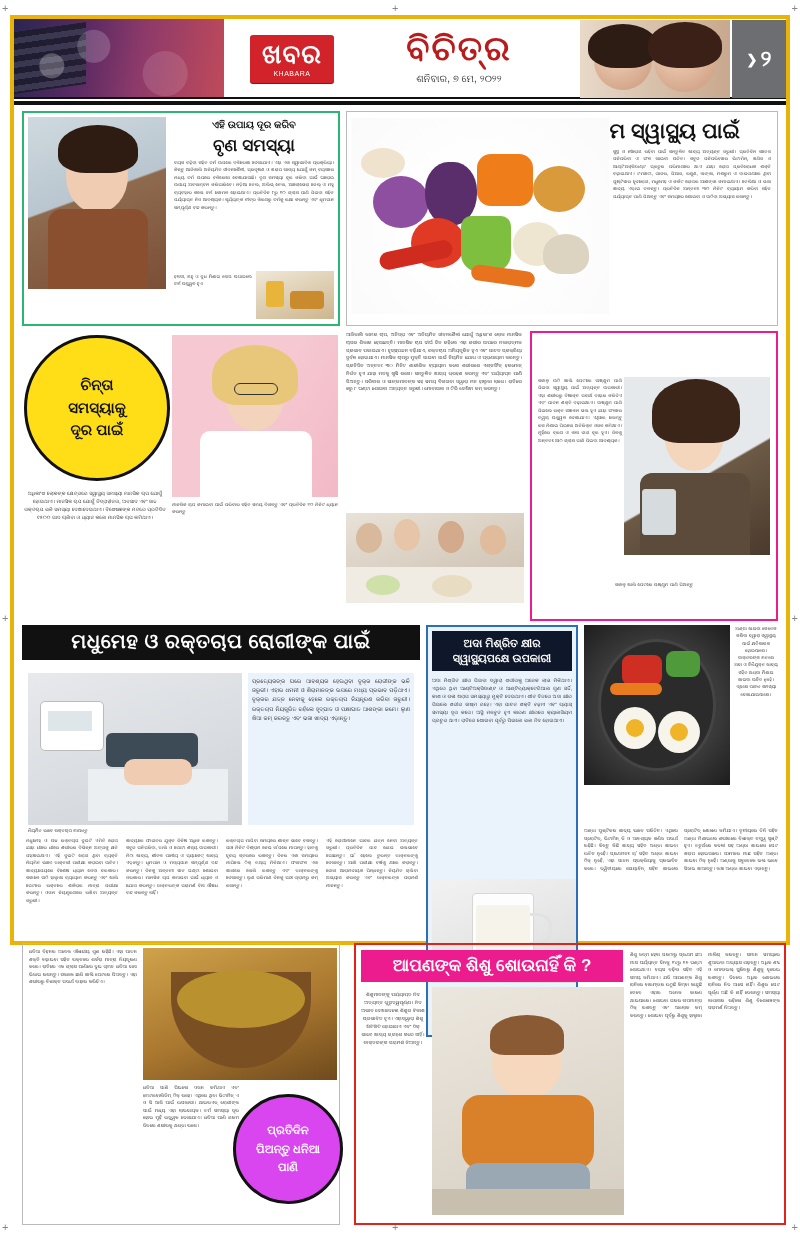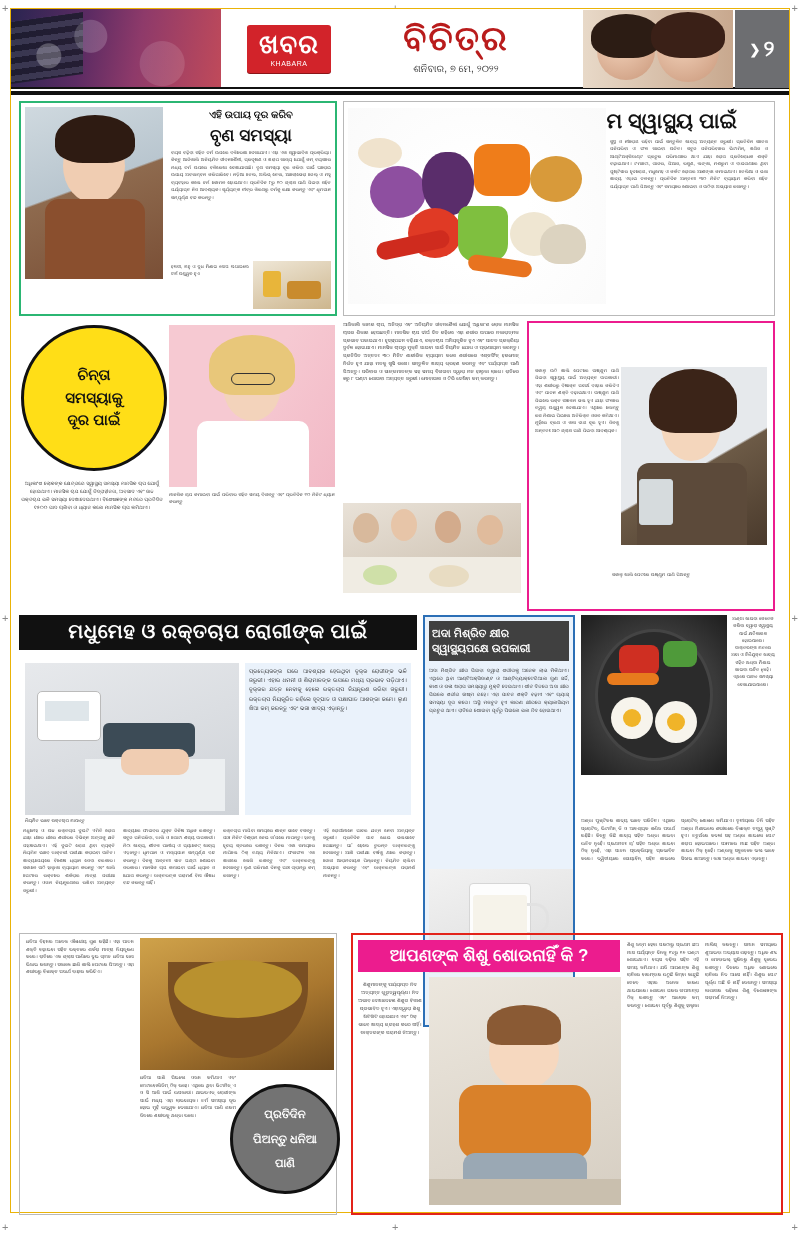--- a/index.html
+++ b/index.html
@@ -5,24 +5,24 @@
   * { box-sizing: border-box; }
   html, body { margin:0; padding:0; }
   body {
     width: 800px; height: 1235px;
     background: #ffffff;
     font-family: "Liberation Sans", sans-serif;
     position: relative;
     overflow: hidden;
   }
   .page {
-    position: absolute; left: 10px; top: 8px;
-    width: 780px; height: 1205px;
+    position: absolute; left: 10px; top: 15px;
+    width: 780px; height: 930px;
     background: #fff;
-    border: 1px solid #eab308;
+    border: 4px solid #eab308;
   }
   
   .crop { position:absolute; color:#888; font-size:11px; }
 
   
   .masthead {
     position: relative; height: 80px; border-bottom: 2px solid #111;
     display:flex; align-items:center;
   }
   .mh-left {
@@ -105,24 +105,24 @@
   .ph-egg { background: radial-gradient(circle at 50% 50%, #3a3a3a 0 58%, #1d1d1d 100%); }
   .ph-milk { background: linear-gradient(160deg,#f2f2f2,#dcdcdc); }
   .ph-dhania { background: linear-gradient(160deg,#cfa24a 0%, #a9772f 55%, #6f4a1d 100%); }
   .ph-baby { background: linear-gradient(160deg,#ece7de,#d6cec2); }
 
   .circle-badge {
     border-radius: 50%; display:flex; align-items:center; justify-content:center;
     text-align:center; font-weight:bold;
   }
   .yellow-badge { background:#ffde17; border: 3px solid #111; color:#111; }
-  .pink-badge { background:#737373; border:3px solid #111; color:#fff;gap:6px; }
+  .pink-badge { background:#d946ef; border:3px solid #111; color:#fff; }
 
   .banner-black { background:#111; color:#fff; font-weight:bold; text-align:center; }
-  .banner-blue  { background:#404040; color:#fff; font-weight:bold; }
+  .banner-blue  { background:#0f172a; color:#fff; font-weight:bold; text-align:center; }
   .banner-pink  { background:#ec1c8e; color:#fff; font-weight:bold; text-align:center; }
   .banner-grey  { background:#e9e9e9; color:#111; font-weight:bold; text-align:center; }
 
   .cols2 { column-count: 2; column-gap: 6px; }
   .tint-blue { background:#eaf2fb; }
 </style>
 </head>
 <body>
 
 <span class="crop" style="left:2px;top:2px;">+</span>

